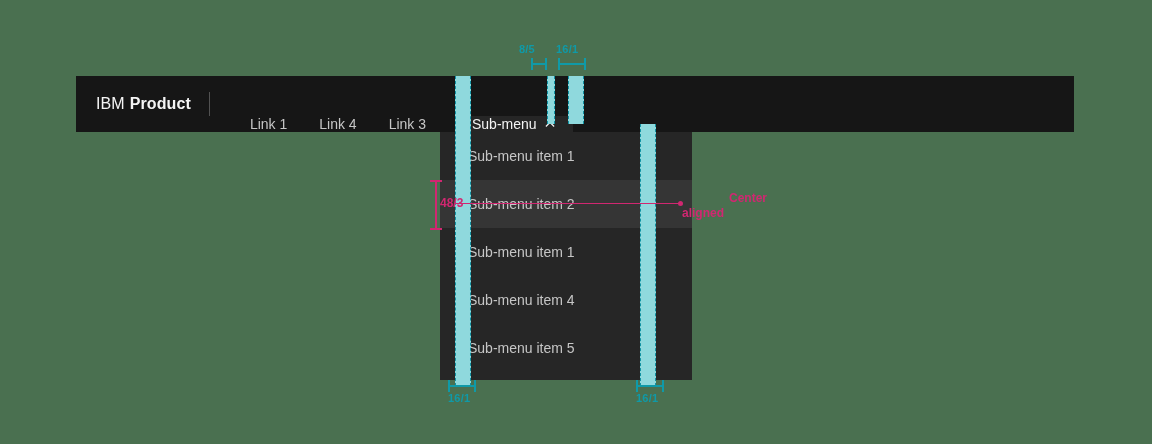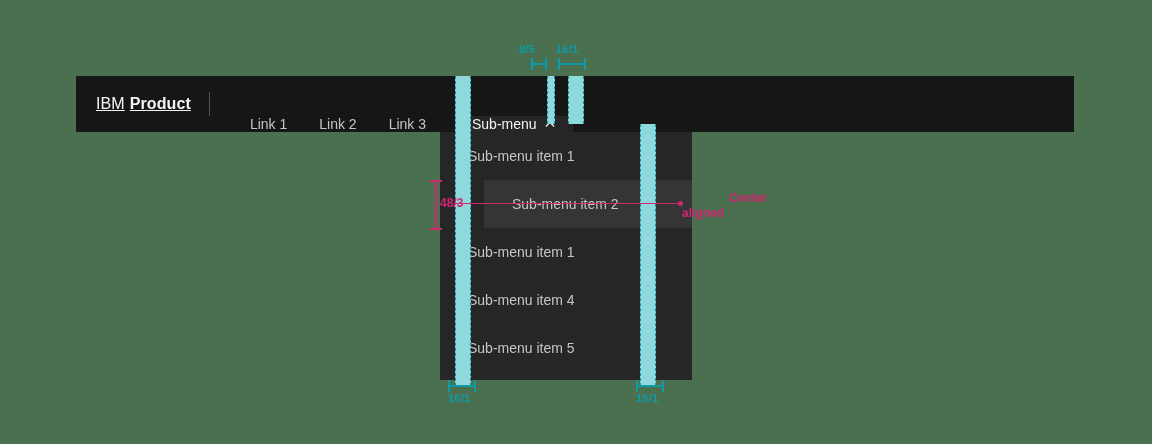--- a/index.html
+++ b/index.html
@@ -34,21 +34,20 @@
     z-index: 10;
   }
   .brand {
     display: flex;
     align-items: center;
     padding: 0 16px 0 20px;
     color: #f4f4f4;
     font-size: 16px;
     letter-spacing: 0.1px;
     white-space: nowrap;
-    text-decoration: underline;
   }
   .brand .b-light { font-weight: 400; }
   .brand .b-bold { font-weight: 700; margin-left: 5px; }
 
   .brand-divider {
     width: 1px;
     align-self: center;
     height: 24px;
     background: #525252;
     margin-left: 2px;
@@ -105,21 +104,20 @@
     align-items: center;
     padding-left: 28px;
     color: #c6c6c6;
     font-size: 14px;
     box-sizing: border-box;
     cursor: pointer;
     white-space: nowrap;
   }
   .dd-item.hovered {
     background: #353535;
-    margin-left: 44px;
   }
 
   
   .cyan {
     position: absolute;
     background: #8fd9dd;
     border-left: 1px dashed #1192a3;
     border-right: 1px dashed #1192a3;
     box-sizing: border-box;
     z-index: 20;
@@ -213,21 +211,21 @@
 
     <div class="brand">
       <span class="b-light">IBM</span>
       <span class="b-bold">Product</span>
     </div>
 
     <div class="brand-divider"></div>
 
     <nav class="nav">
       <div class="nav-link">Link 1</div>
-      <div class="nav-link">Link 2</div>
+      <div class="nav-link">Link 4</div>
       <div class="nav-link">Link 3</div>
 
       <div class="nav-submenu">
         <span>Sub-menu</span>
         <span class="chev">
           <svg width="14" height="14" viewBox="0 0 16 16" aria-hidden="true">
             <path d="M8 5.2 L13.2 10.4 L12.2 11.4 L8 7.2 L3.8 11.4 L2.8 10.4 Z" fill="#f4f4f4"></path>
           </svg>
         </span>
       </div>

